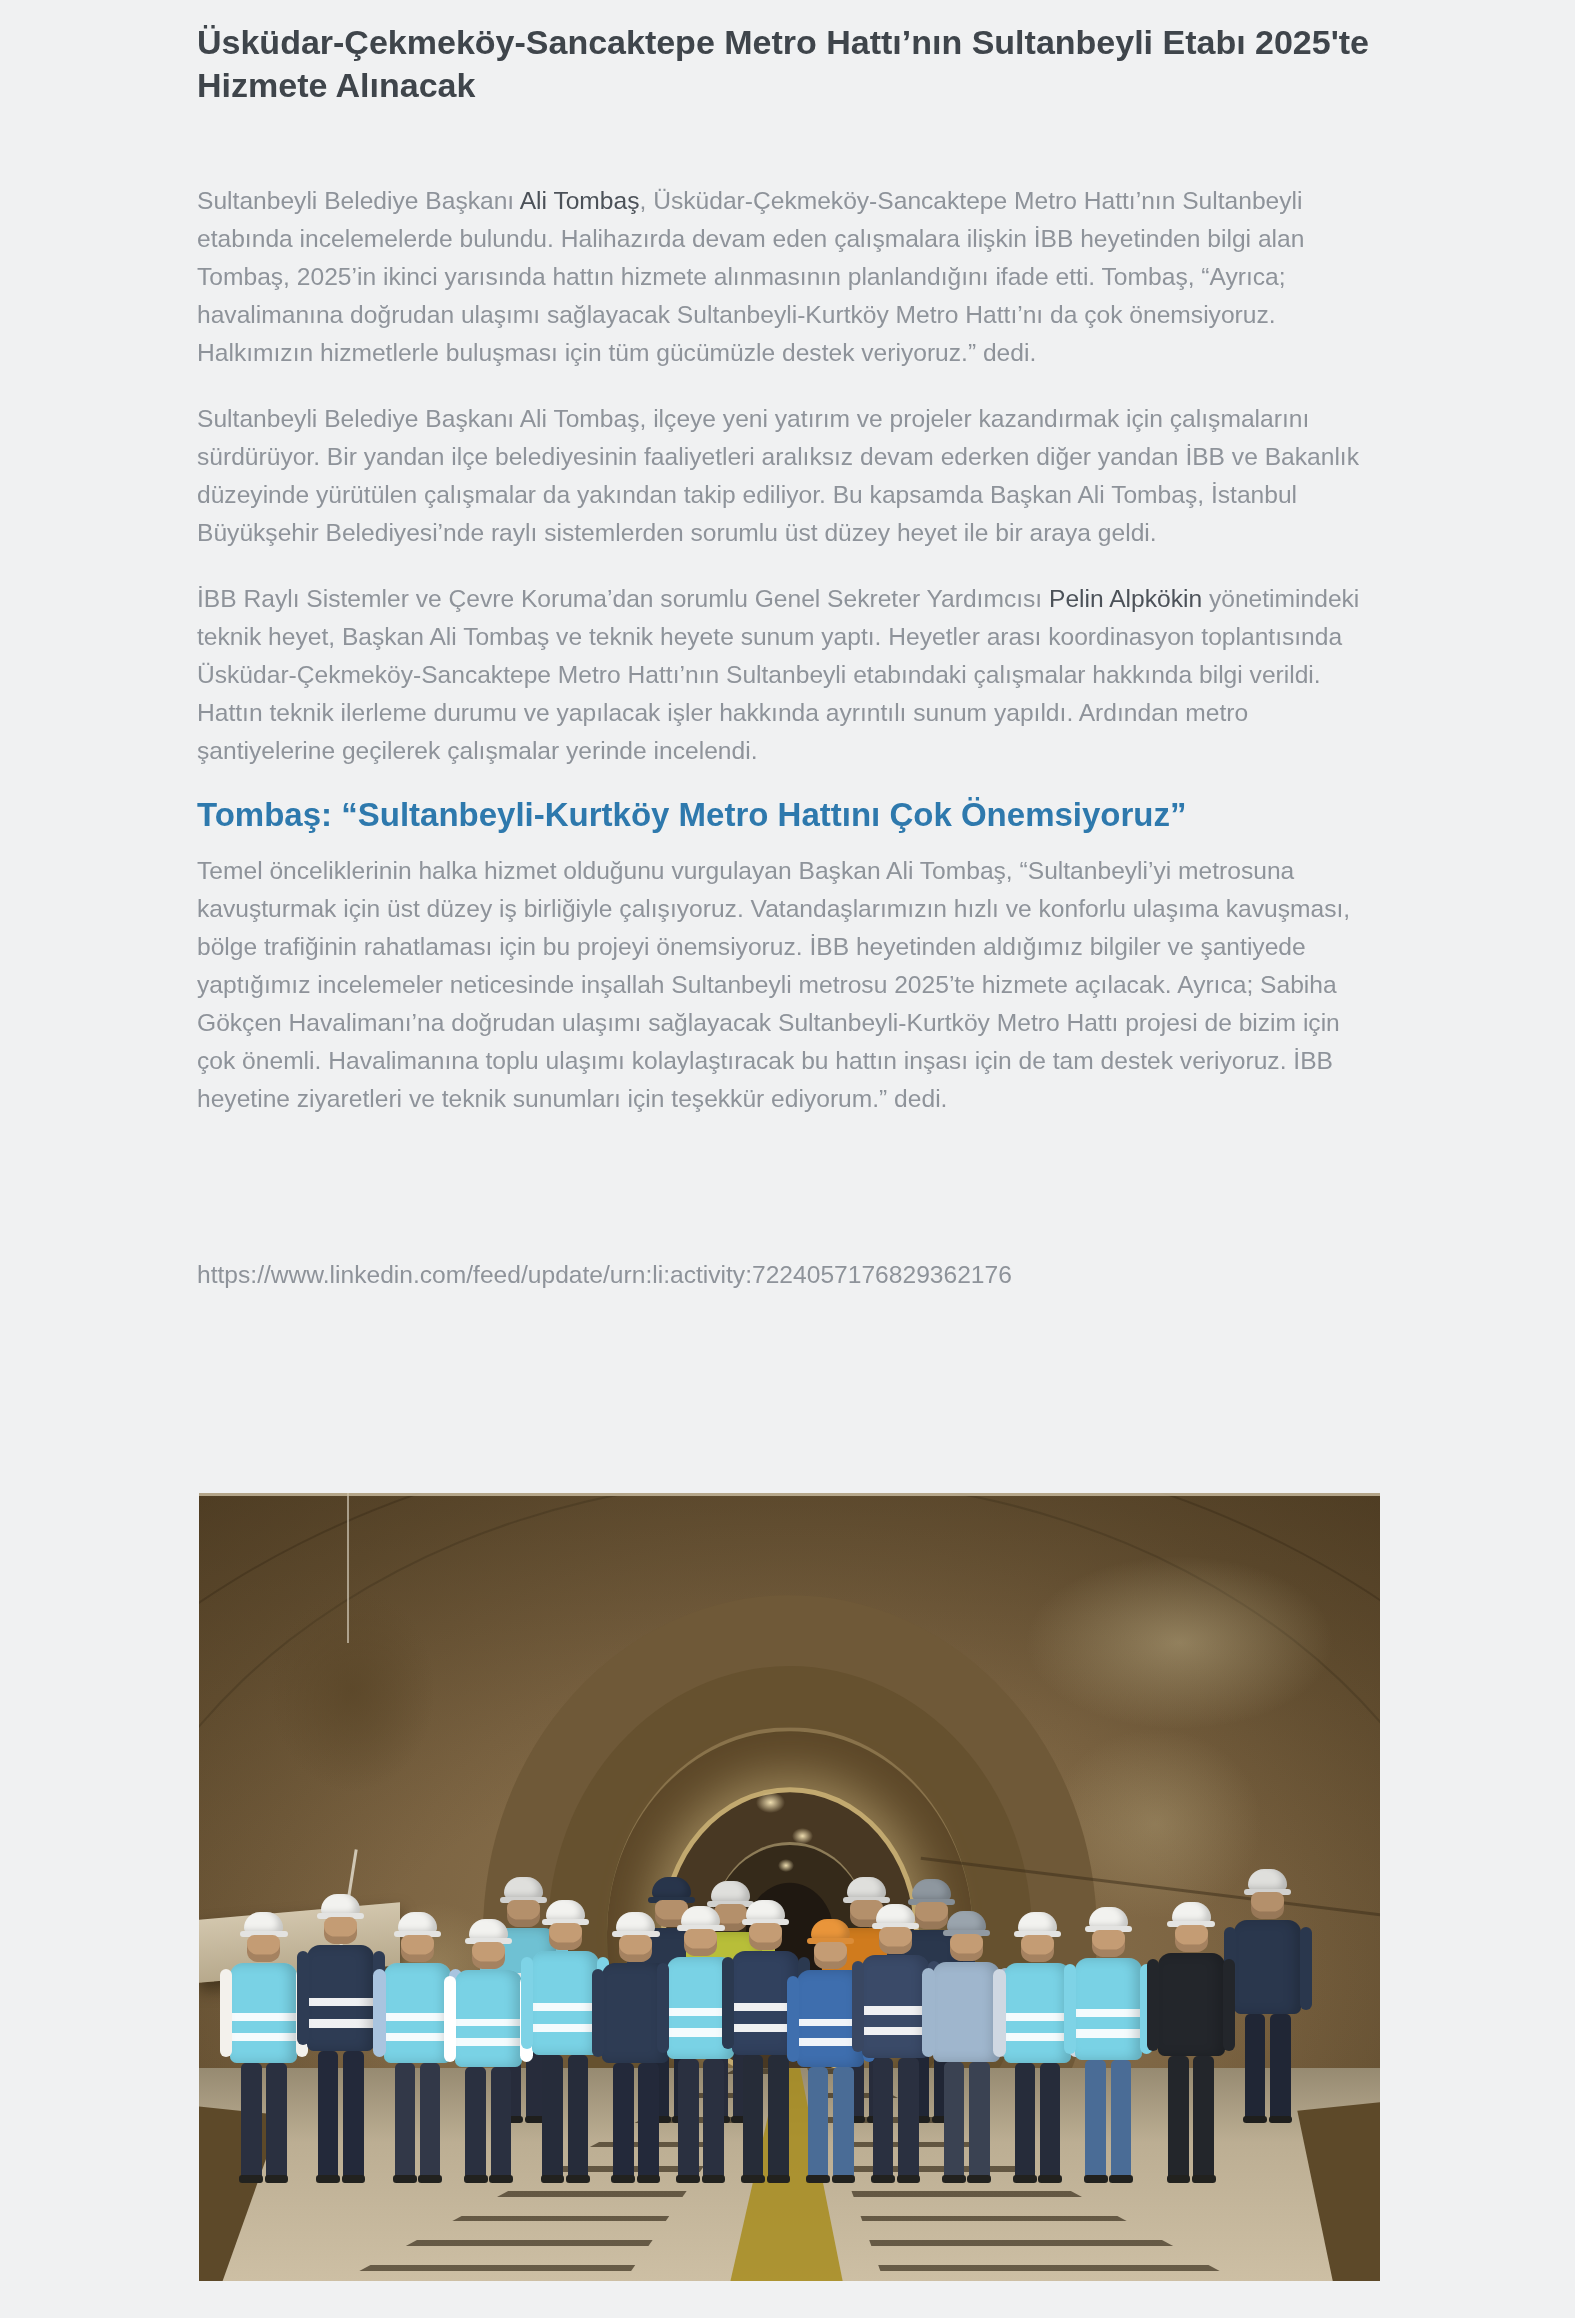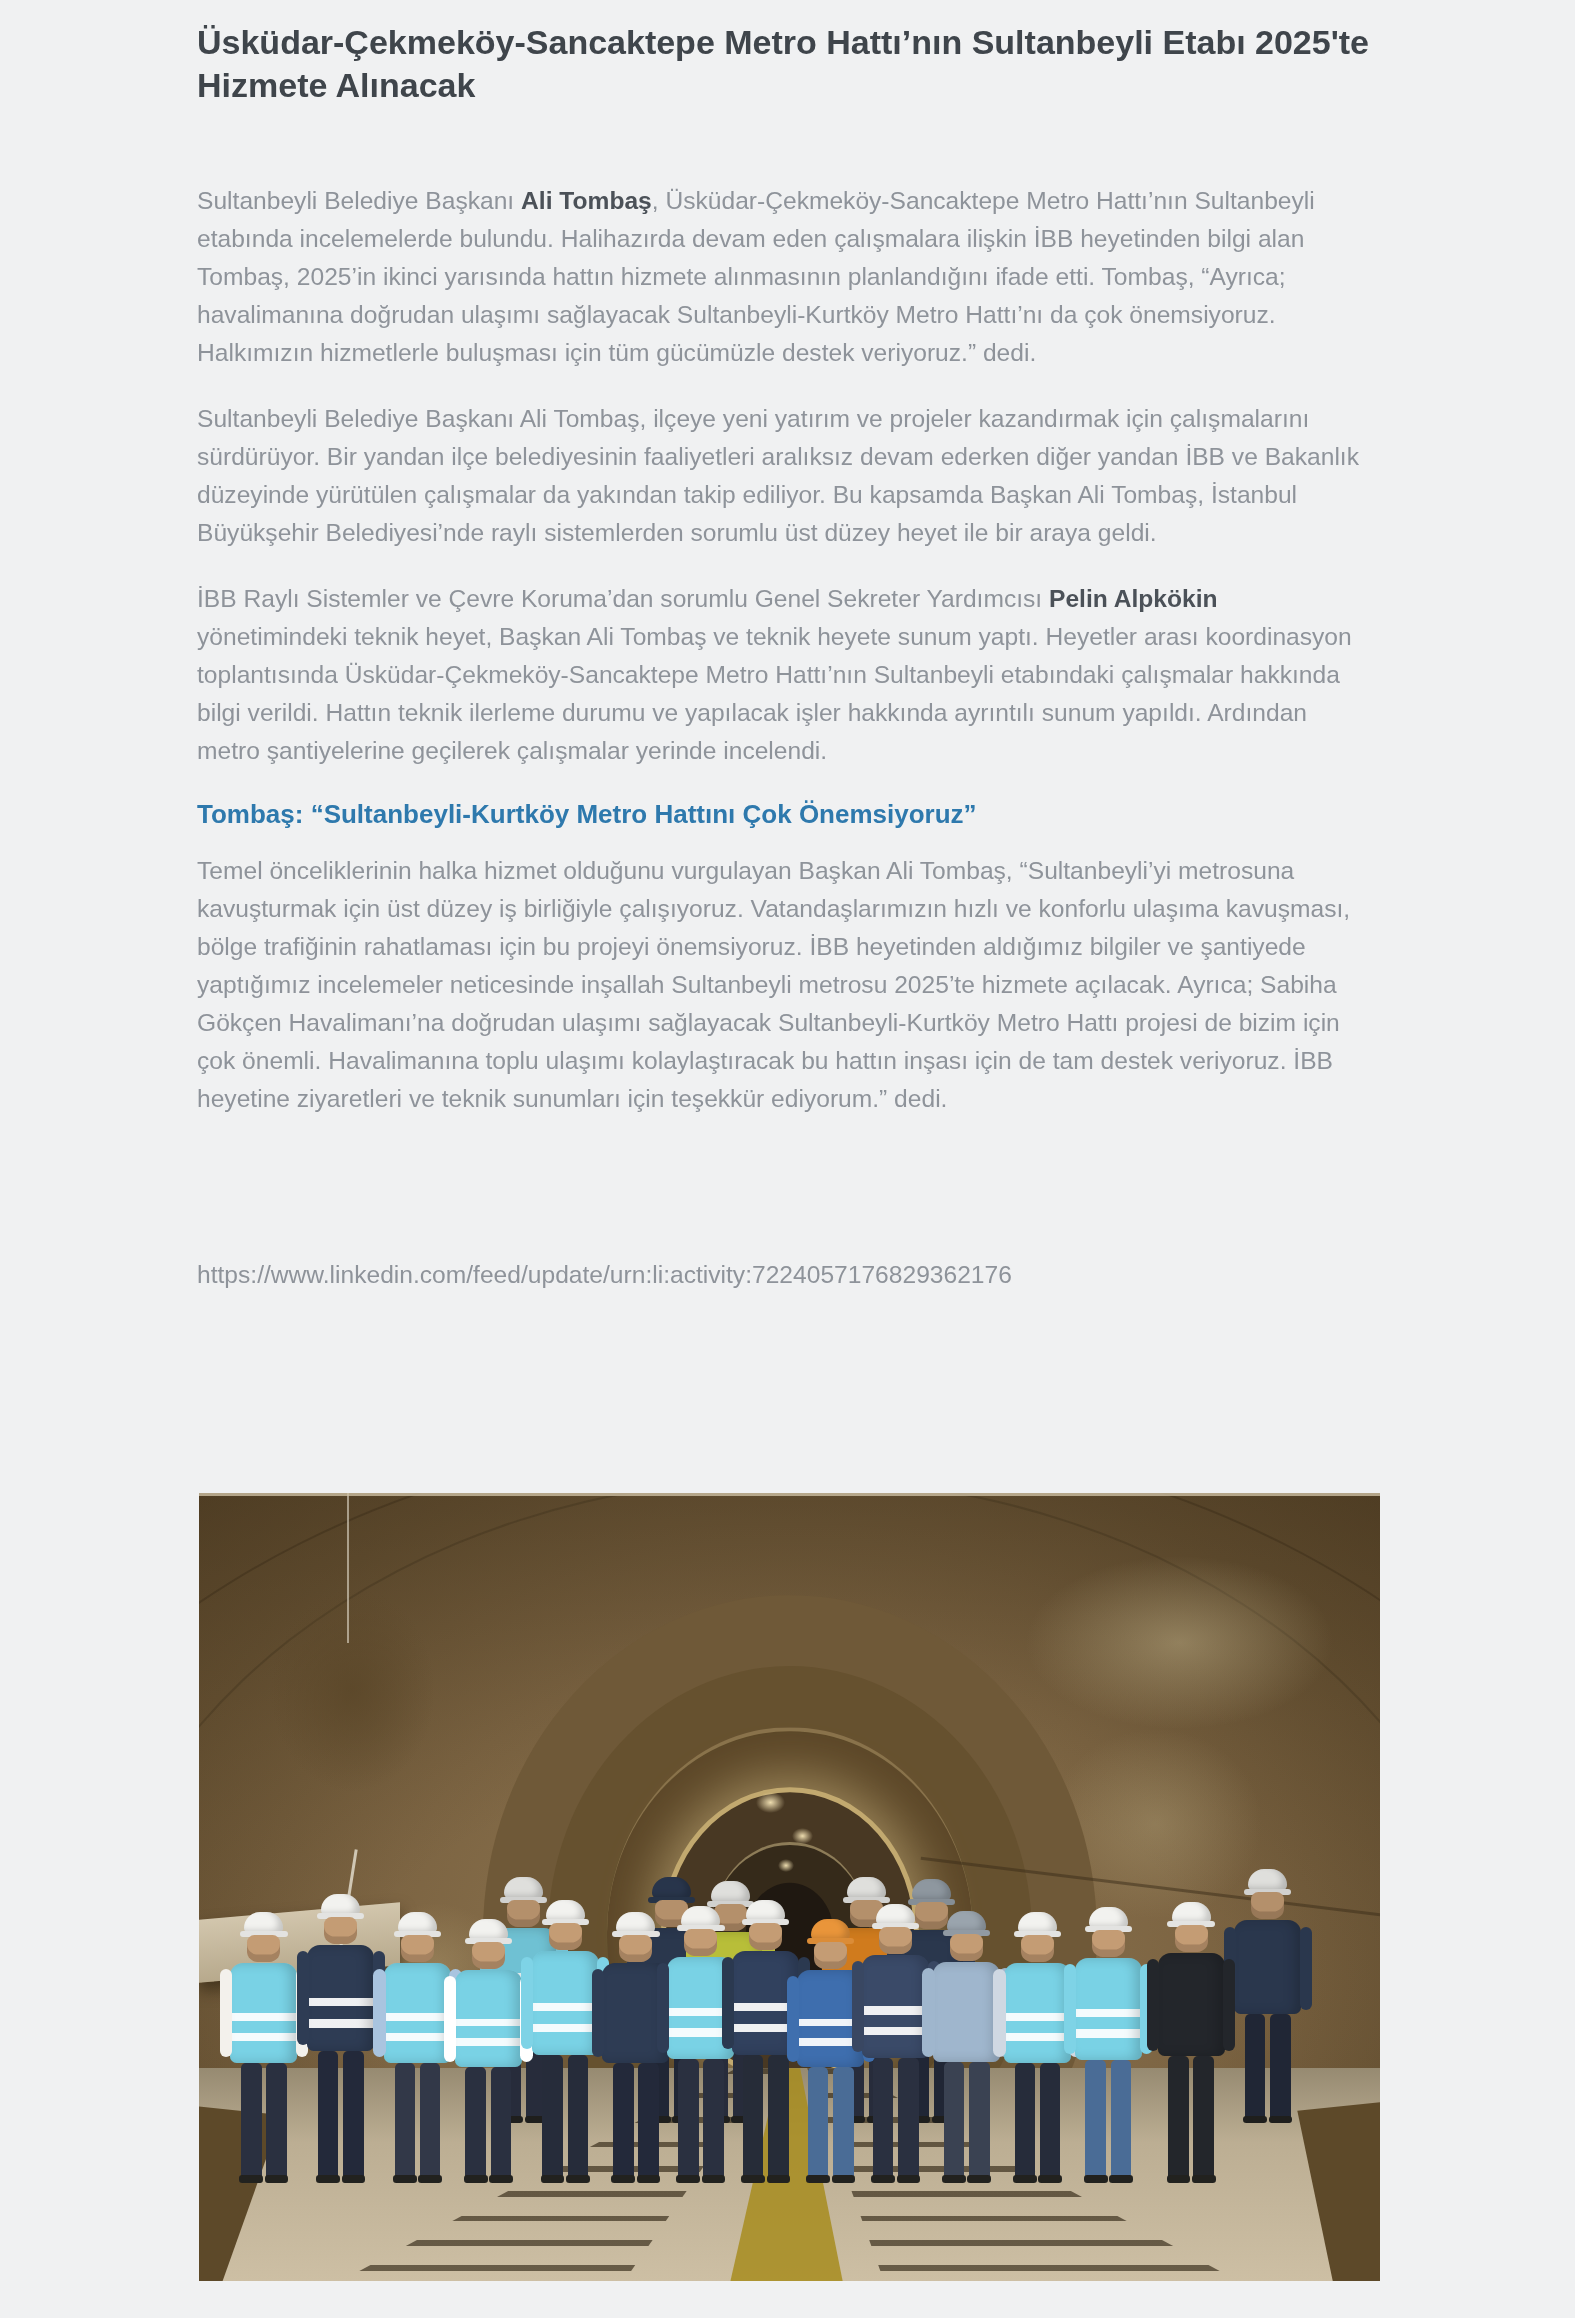--- a/index.html
+++ b/index.html
@@ -12,24 +12,24 @@
   
   h1.title{
     position:absolute;left:197px;top:21px;width:1181px;margin:0;
     font-size:34px;line-height:43px;font-weight:700;color:#3f454b;
   }
   .text-col{
     position:absolute;left:197px;top:182px;width:1177px;
     font-size:24.6px;line-height:38px;color:#8e939a;font-weight:400;
   }
   .text-col p{margin:0 0 28px 0;}
-  .text-col .b{font-weight:700;color:#4b5158;}
+  .text-col .b{font-weight:400;color:#4b5158;}
   h2.subheading{
     margin:9.8px 0 21.3px 0;
-    font-size:26px;line-height:33px;font-weight:700;color:#2e79ad;
+    font-size:33px;line-height:33px;font-weight:700;color:#2e79ad;
   }
   .link-line{
     margin-top:138px !important;
     color:#8e939a;white-space:nowrap;
   }
   
   .photo{
     position:absolute;left:199px;top:1493px;width:1181px;height:788px;
     overflow:hidden;background:#6e5939;margin:0;
     box-shadow:inset 0 0 115px rgba(25,16,4,.5);

